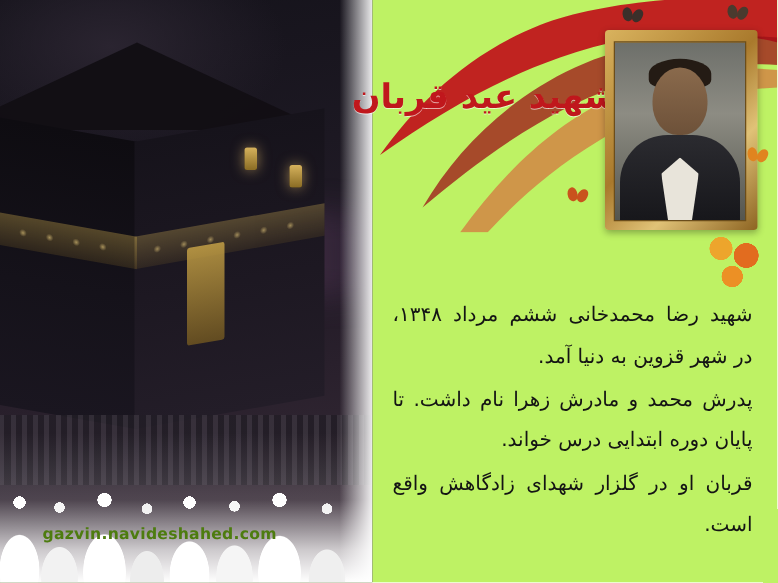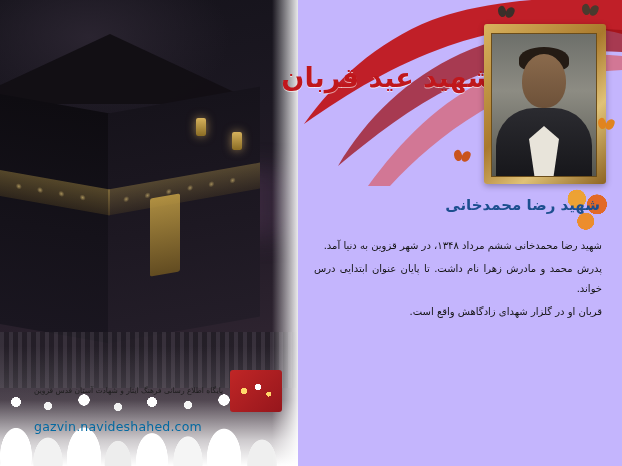--- a/index.html
+++ b/index.html
@@ -210,34 +210,34 @@
     font-size: 7.5px;
     color: #1d1d1d;
     line-height: 1.5;
     white-space: nowrap;
   }
   .site-url {
     position: absolute;
     left: 34px;
     bottom: 32px;
     font-size: 12.5px;
-    font-weight: normal;
-    color: #0369a1;
+    font-weight: bold;
+    color: #4d7c0f;
     letter-spacing: 0.2px;
     direction: ltr;
   }
 
   
   .content {
     position: absolute;
     right: 0;
     top: 0;
     width: 324px;
     height: 466px;
-    background: #c4b5fd;
+    background: #bef264;
   }
   .red-swoosh {
     position: absolute;
     right: 0;
     top: 0;
     width: 324px;
     height: 186px;
     overflow: hidden;
     pointer-events: none;
   }
@@ -361,21 +361,21 @@
     letter-spacing: 0.2px;
   }
 
   .bio {
     position: absolute;
     right: 20px;
     top: 236px;
     width: 288px;
     text-align: justify;
     direction: rtl;
-    font-size: 10px;
+    font-size: 16px;
     line-height: 2.05;
     color: #141414;
   }
   .bio p {
     margin: 0 0 2px 0;
   }
 </style>
 </head>
 <body>
 
@@ -395,24 +395,20 @@
     </div>
     <div class="kaaba-door"></div>
     <div class="lamp l1"></div>
     <div class="lamp l2"></div>
     <div class="crowd"></div>
     <div class="pilgrim-heads"></div>
     <div class="pilgrims"></div>
     <div class="panel-fade-right"></div>
   </div>
 
-  <div class="logo-strip">
-    <div class="logo-mark"></div>
-    <div class="logo-org">پایگاه اطلاع رسانی فرهنگ ایثار و شهادت آستان قدس قزوین</div>
-  </div>
   <div class="site-url">gazvin.navideshahed.com</div>
 
   <div class="content">
 
     <div class="red-swoosh">
       <svg width="324" height="186" viewBox="0 0 324 186" xmlns="http://www.w3.org/2000/svg">
         <path d="M324,0 L324,34 C268,20 206,26 150,46 C96,65 52,92 6,124 C36,82 78,42 134,20 C178,3 254,-6 324,0 Z" fill="#c0171c" opacity="0.95"></path>
         <path d="M324,30 L324,52 C262,48 204,62 156,86 C112,108 76,136 40,166 C68,118 110,78 162,54 C212,31 268,26 324,30 Z" fill="#9d1217" opacity="0.75"></path>
         <path d="M324,56 L324,70 C272,72 222,88 182,112 C144,135 116,160 92,186 L70,186 C102,142 142,100 196,76 C236,58 282,52 324,56 Z" fill="#e03a2e" opacity="0.5"></path>
       </svg>
@@ -441,22 +437,21 @@
     <div class="butterfly bf-3">
         <span class="w1"></span>
         <span class="w2"></span>
       </div>
     <div class="butterfly bf-4">
         <span class="w1"></span>
         <span class="w2"></span>
       </div>
     <div class="flower"></div>
 
-    <div class="martyr-name">شهید رضا محمدخانی</div>
 
     <div class="bio">
       <p>شهید رضا محمدخانی ششم مرداد ۱۳۴۸، در شهر قزوین به دنیا آمد.</p>
-      <p>پدرش محمد و مادرش زهرا نام داشت. تا پایان عنوان ابتدایی درس خواند.</p>
+      <p>پدرش محمد و مادرش زهرا نام داشت. تا پایان دوره ابتدایی درس خواند.</p>
       <p>قربان او در گلزار شهدای زادگاهش واقع است.</p>
     </div>
 
   </div>
 </div>
 
 </body></html>

